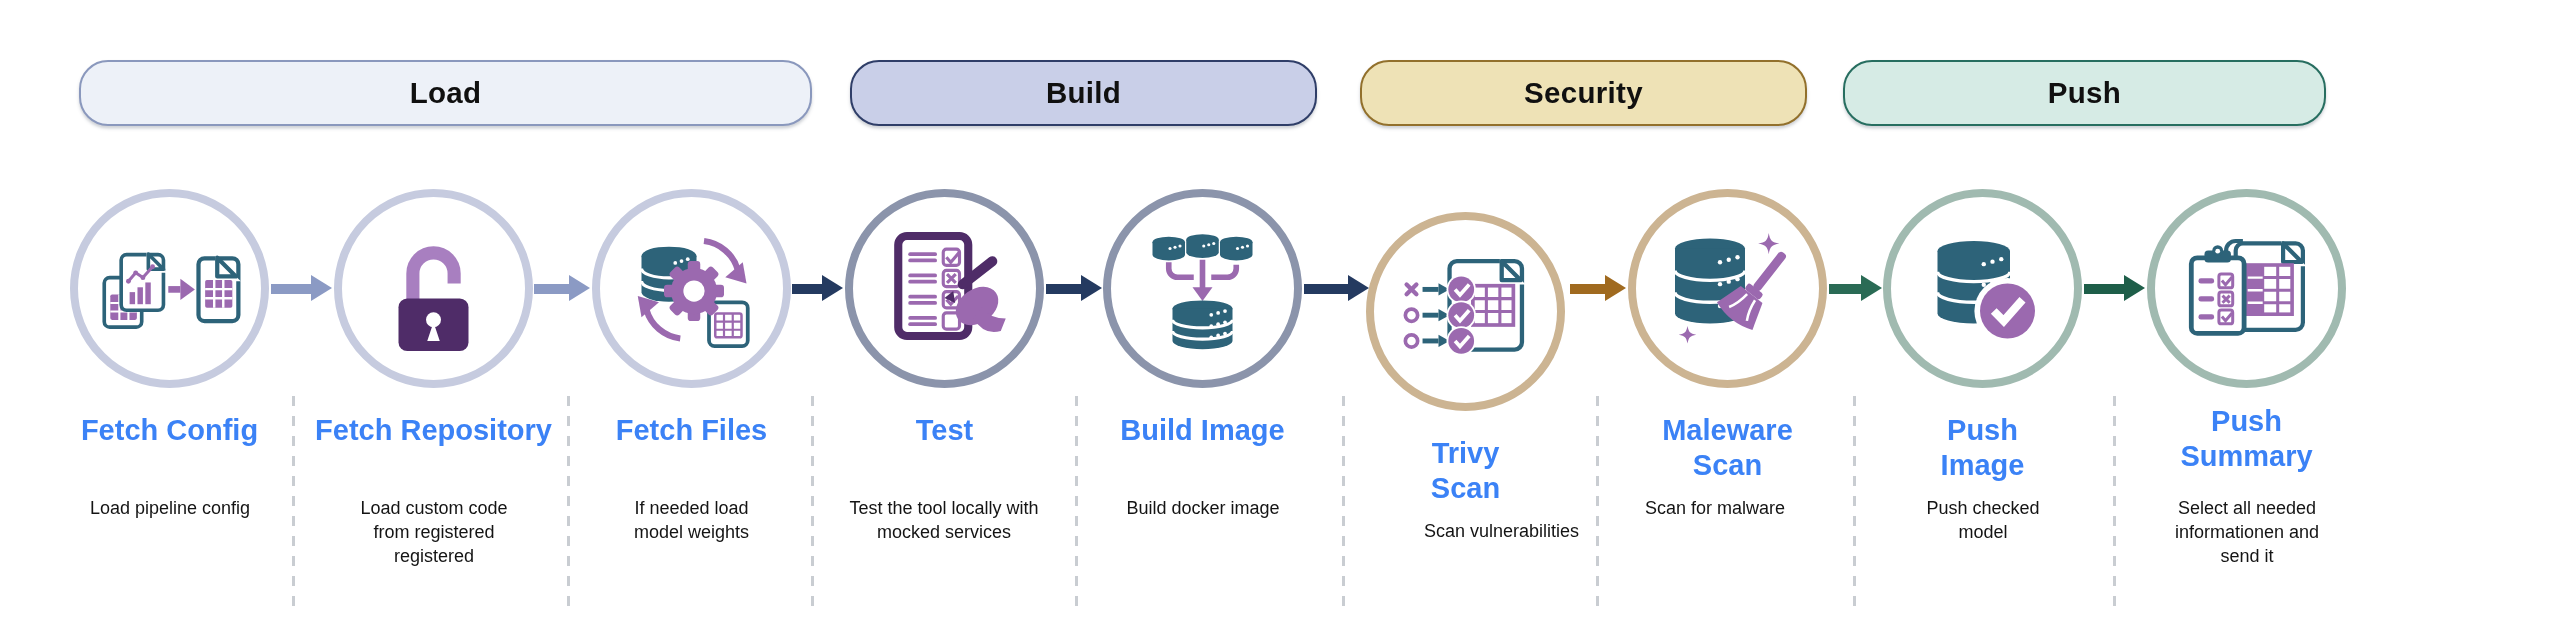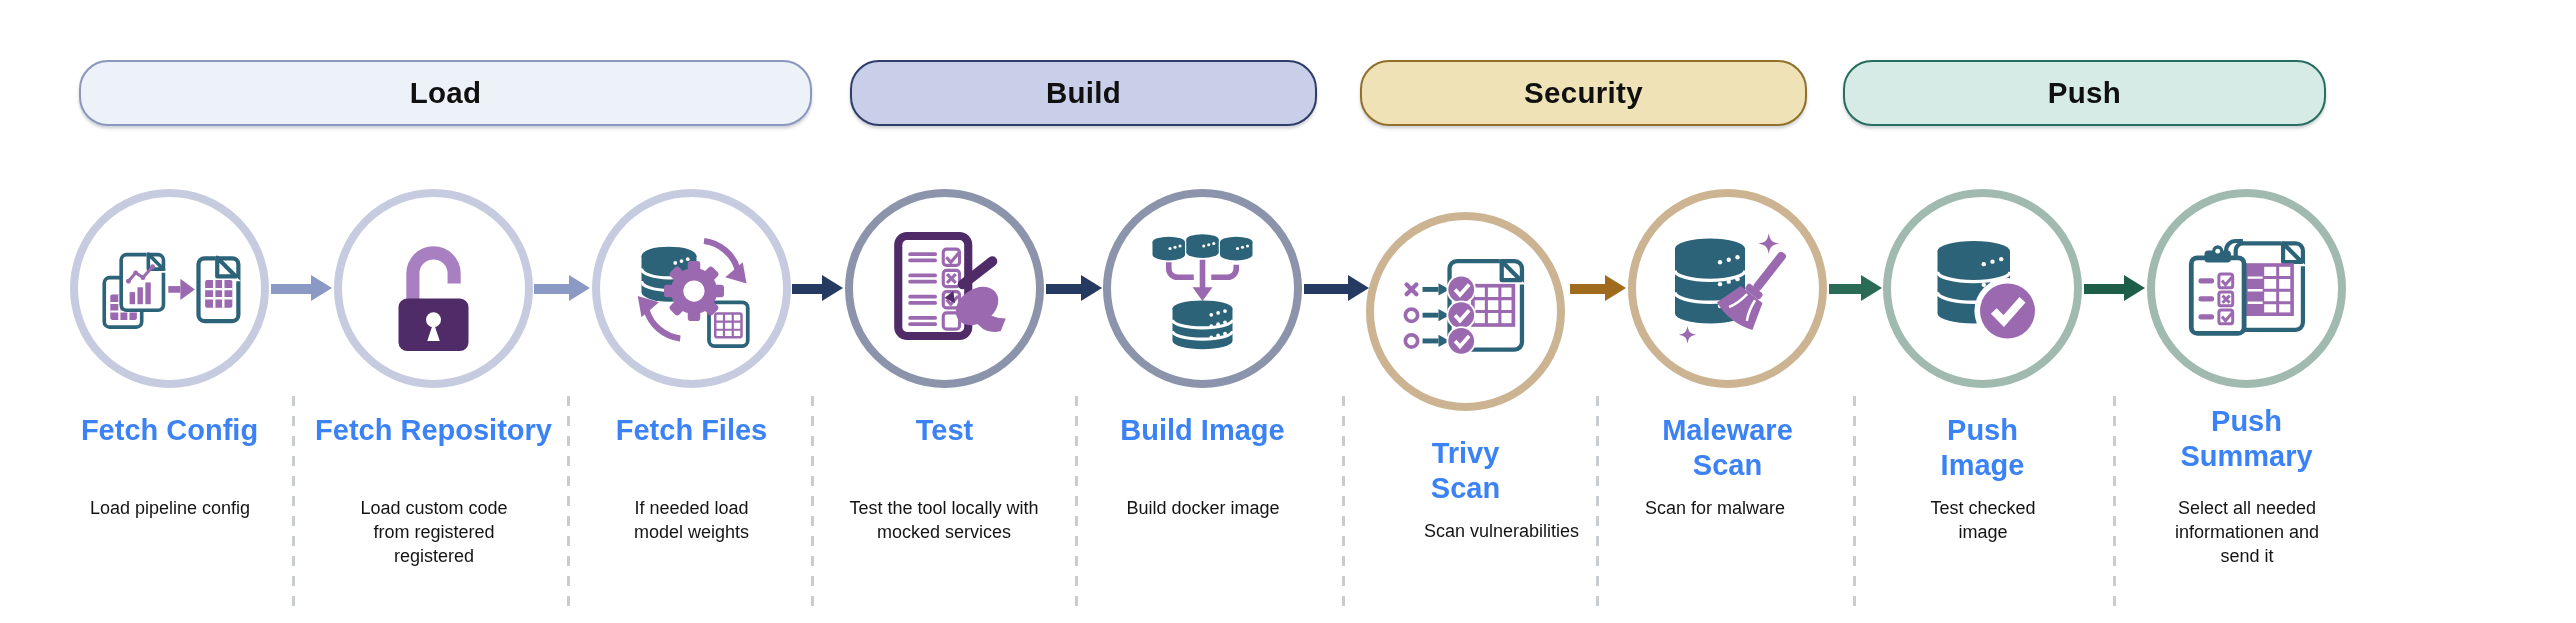--- a/index.html
+++ b/index.html
@@ -294,21 +294,21 @@
               <circle cx="44" cy="46" r="3.5"></circle>
           </g>
         </g>
         <circle cx="140" cy="136" r="53" fill="#fff"></circle>
         <circle cx="140" cy="136" r="44" fill="#9b69af"></circle>
         <path d="M118,136 l16,16 30,-34" stroke="#fff" stroke-width="13" fill="none"></path>
       </svg>
     </div>
     <div class="step-title">Push
 Image</div>
-    <div class="step-desc" style="left:60px;width:144px;">Test checked image</div>
+    <div class="step-desc" style="left:60px;width:144px;">Push checked model</div>
   </div>
 
   <div class="step" style="left:2115px;">
     <div class="step-circle" style="border-color: rgb(160, 186, 176);">
       <svg width="133" height="120" viewBox="0 0 220 200">
         <path d="M76,52 v-16 a16,16 0 0 1 16,-16 h12" stroke="#2d6379" stroke-width="7" fill="none"></path>
         <rect x="92" y="24" width="112" height="144" rx="12" fill="#fff" stroke="#2d6379" stroke-width="7"></rect>
         <path d="M168,20 L210,62 L168,62 Z" fill="#fff"></path>
         <path d="M171,24 L202,55 L171,55 Z" fill="#fff" stroke="#2d6379" stroke-width="7" stroke-linejoin="round"></path>
         <rect x="112" y="60" width="74" height="82" fill="#fff" stroke="#9b69af" stroke-width="6"></rect>

